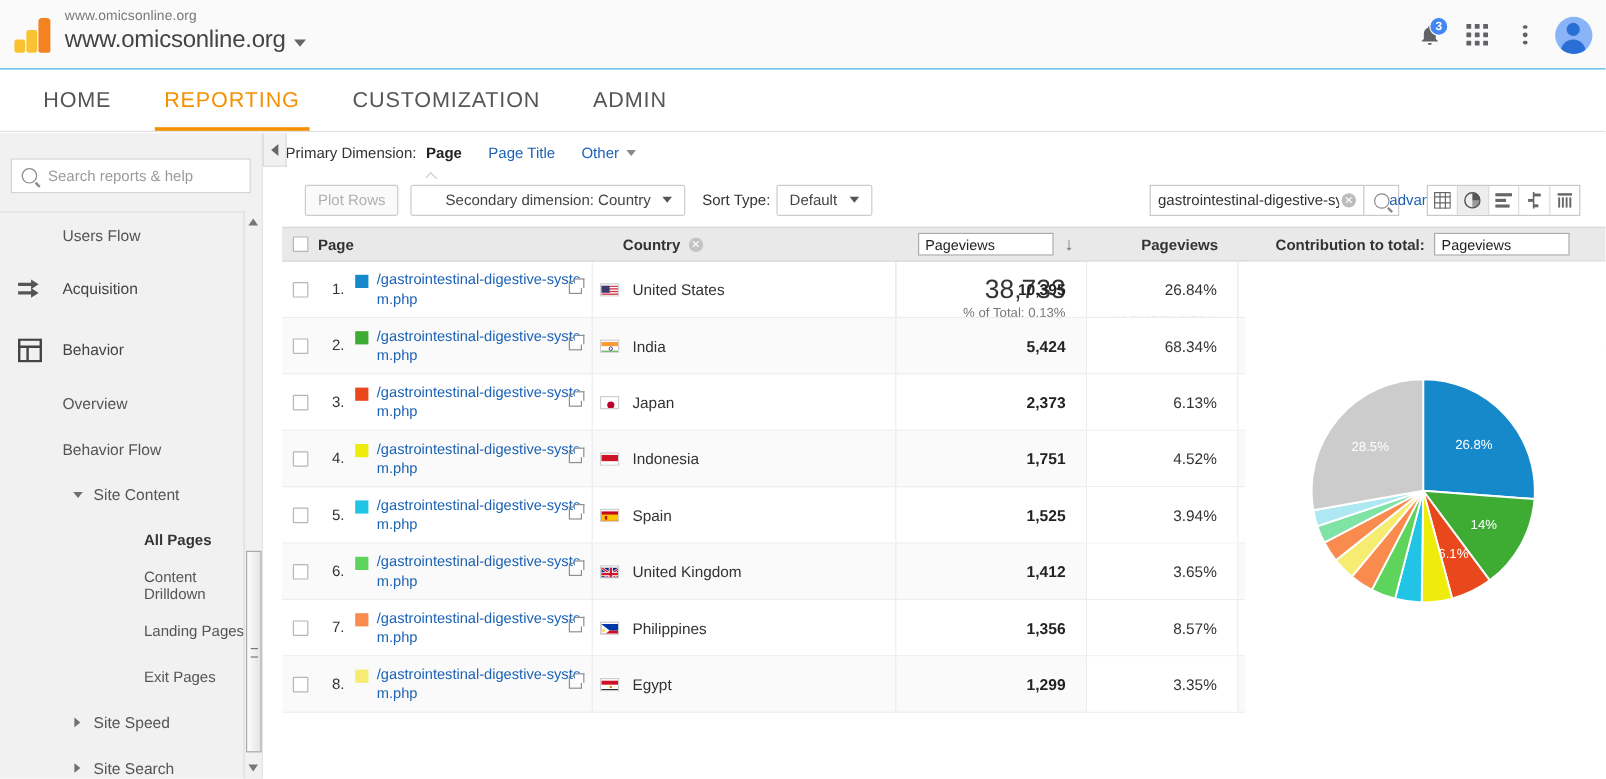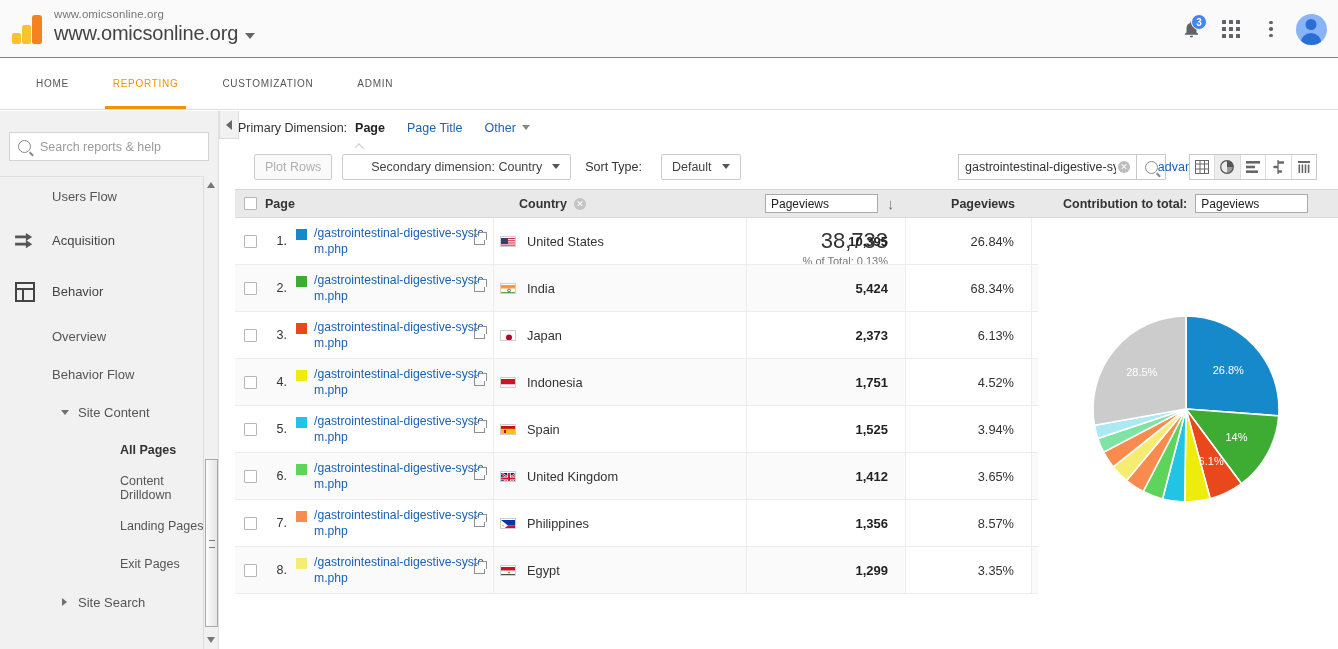--- a/index.html
+++ b/index.html
@@ -38,21 +38,21 @@
   .kebab i{width:3.5px;height:3.5px;border-radius:50%;background:#5f6368;display:block;}
   .avatar{width:31px;height:31px;border-radius:50%;background:#8ab4f8;position:relative;overflow:hidden;}
   .avatar::before{content:"";position:absolute;left:50%;top:5px;transform:translateX(-50%);
                   width:11px;height:11px;border-radius:50%;background:#2a6fd6;}
   .avatar::after{content:"";position:absolute;left:50%;top:19px;transform:translateX(-50%);
                  width:21px;height:15px;border-radius:11px 11px 0 0;background:#2a6fd6;}
 
   
   .navtabs{position:absolute;left:0;top:58px;width:1338px;height:52px;background:#fff;
            border-bottom:1px solid #e0e0e0;box-sizing:border-box;display:flex;align-items:stretch;padding-left:14px;}
-  .ntab{display:flex;align-items:center;padding:0 22px;font-size:10px;color:#555;letter-spacing:.7px;
+  .ntab{display:flex;align-items:center;padding:0 22px;font-size:18px;color:#555;letter-spacing:.7px;
         cursor:pointer;position:relative;}
   .ntab.active{color:#f39100;}
   .ntab.active::after{content:"";position:absolute;left:14px;right:14px;bottom:0;height:3px;background:#f39100;}
 
   
   .sidebar{position:absolute;left:0;top:111px;width:219px;height:538px;background:#f1f1f1;
            border-right:1px solid #e0e0e0;box-sizing:border-box;}
   .searchwrap{position:absolute;left:9px;top:21px;width:200px;height:29px;background:#fff;
               border:1px solid #d4d4d4;box-sizing:border-box;display:flex;align-items:center;padding:0 8px;}
   .searchwrap input{border:0;outline:0;font-size:12.5px;color:#0369a1;width:100%;margin-left:7px;
@@ -294,20 +294,24 @@
         <span>Content Drilldown</span>
       </div>
       <div class="nitem lvl2">
         <span>Landing Pages</span>
       </div>
       <div class="nitem lvl2">
         <span>Exit Pages</span>
       </div>
       <div class="nitem caretpad">
         <span class="tri"></span>
+        <span>Site Speed</span>
+      </div>
+      <div class="nitem caretpad">
+        <span class="tri"></span>
         <span>Site Search</span>
       </div>
 
     </div>
 
     <div class="sb-scroll">
       <span class="sb-arrow sb-up"></span>
       <span class="sb-thumb"></span>
       <span class="sb-arrow sb-dn"></span>
     </div>
@@ -332,21 +336,21 @@
     <div class="toolbar">
       <span class="notch"></span>
       <div class="btn dis">
         <span>Plot Rows</span>
       </div>
       <div class="btn" style="margin-left:10px;padding-left:28px;">
         <span>Secondary dimension: Country</span>
         <span class="bcaret"></span>
       </div>
       <span class="sorttype">Sort Type:</span>
-      <div class="btn" style="margin-left:19px;">
+      <div class="btn" style="margin-left:5px;">
         <span>Default</span>
         <span class="bcaret"></span>
       </div>
 
       <div class="searchbox">
         <input class="sinput" value="gastrointestinal-digestive-syst" style="">
         <span class="clearx">✕</span>
         <div class="sbtn">
           <span class="mag"></span>
         </div>

